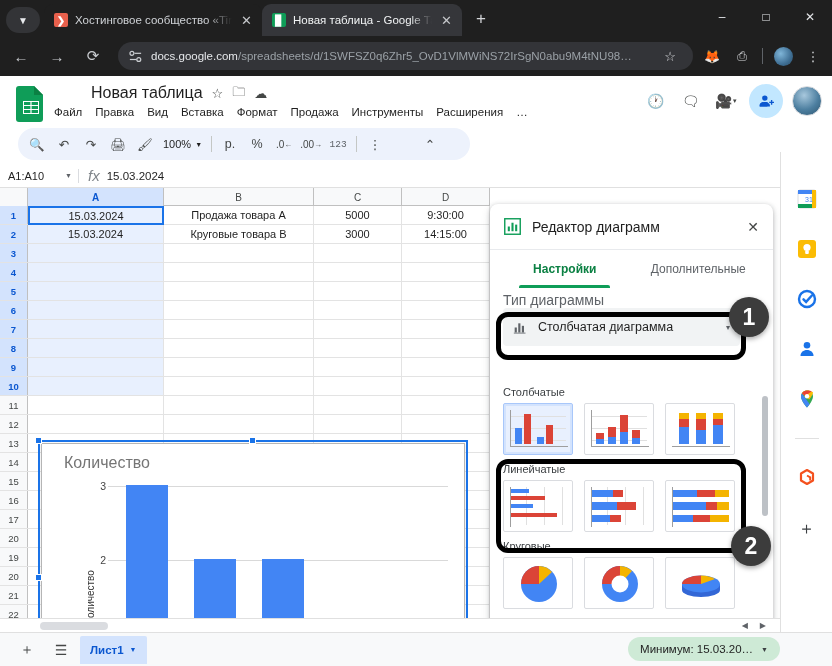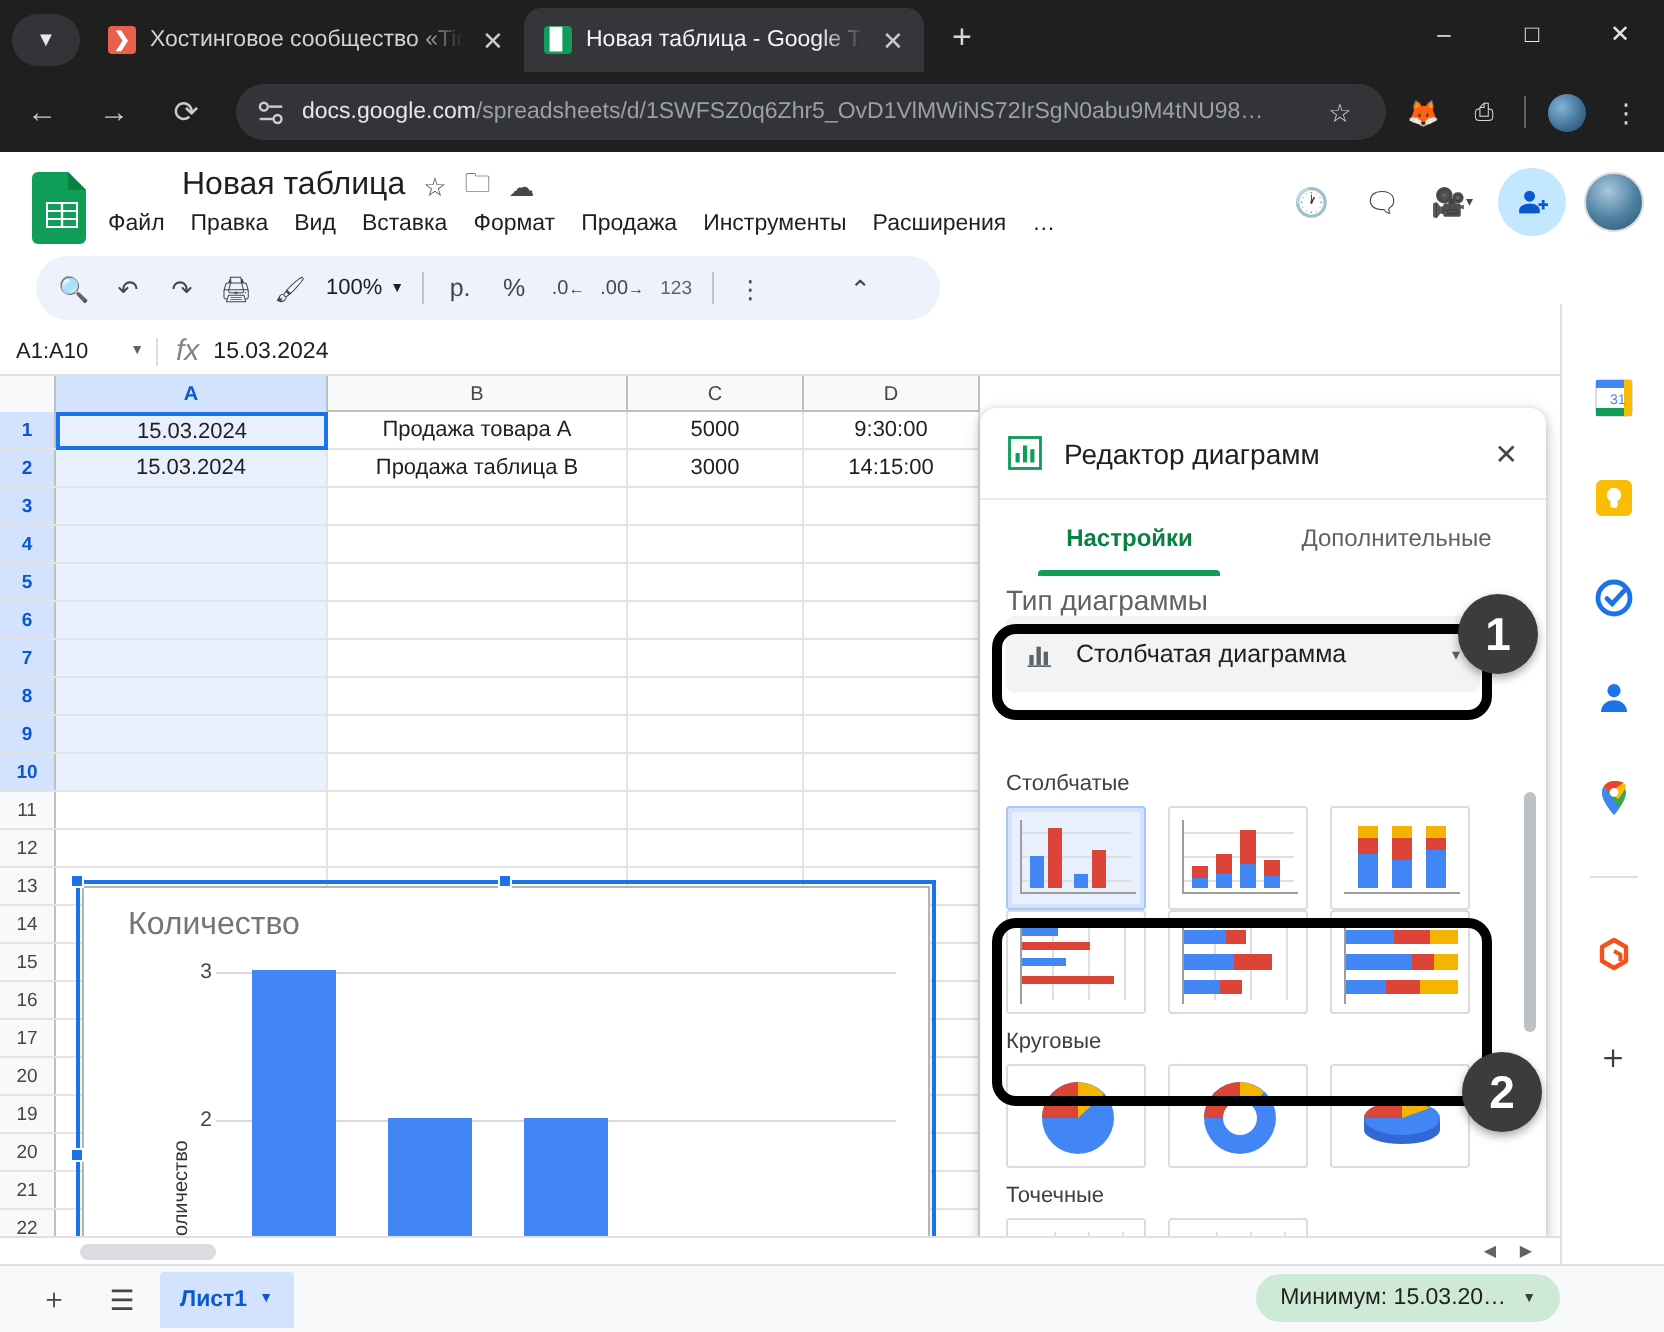--- a/index.html
+++ b/index.html
@@ -287,21 +287,21 @@
       <div class="tb">🖌</div>
       <div class="tb tb-zoom">
         <span>100%</span>
         <span style="font-size:7px;">▼</span>
       </div>
       <div class="tb-sep"></div>
       <div class="tb">р.</div>
       <div class="tb">%</div>
       <div class="tb" style="font-size:10px;">.0<span style="font-size:8px;">←</span></div>
       <div class="tb" style="font-size:10px;">.00<span style="font-size:8px;">→</span></div>
-      <div class="tb" style="font-size:9.5px;color:#5f6368;">123</div>
+      <div class="tb" style="font-size:9.5px;color:#5f6368;font-family:Liberation Mono, monospace;">123</div>
       <div class="tb-sep"></div>
       <div class="tb">⋮</div>
       <div class="tb" style="margin-left:28px;">⌃</div>
     </div>
 
     <div class="fbar">
       <div class="namebox">
         <span>A1:A10</span>
         <span style="font-size:7px;color:#5f6368;">▼</span>
       </div>
@@ -323,21 +323,21 @@
         <div class="row">
           <div class="rh sel">1</div>
           <div class="cell c-a selrange">15.03.2024</div>
           <div class="cell c-b">Продажа товара A</div>
           <div class="cell c-c">5000</div>
           <div class="cell c-d">9:30:00</div>
         </div>
         <div class="row">
           <div class="rh sel">2</div>
           <div class="cell c-a selrange">15.03.2024</div>
-          <div class="cell c-b">Продажа таблица B</div>
+          <div class="cell c-b">Круговые товара B</div>
           <div class="cell c-c">3000</div>
           <div class="cell c-d">14:15:00</div>
         </div>
         <div class="row">
             <div class="rh sel">3</div>
             <div class="cell c-a selrange"></div>
             <div class="cell c-b"></div>
             <div class="cell c-c"></div>
             <div class="cell c-d"></div>
           </div>
@@ -574,20 +574,21 @@
               <div class="tbar tyel" style="left:13px;bottom:35px;width:10px;height:6px;"></div>
               <div class="tbar" style="left:30px;bottom:10px;width:10px;height:14px;"></div>
               <div class="tbar tred" style="left:30px;bottom:24px;width:10px;height:11px;"></div>
               <div class="tbar tyel" style="left:30px;bottom:35px;width:10px;height:6px;"></div>
               <div class="tbar" style="left:47px;bottom:10px;width:10px;height:19px;"></div>
               <div class="tbar tred" style="left:47px;bottom:29px;width:10px;height:6px;"></div>
               <div class="tbar tyel" style="left:47px;bottom:35px;width:10px;height:6px;"></div>
             </div>
           </div>
 
+          <div class="grp-title">Линейчатые</div>
           <div class="thumbs">
             <div class="thumb">
               <div class="tvline" style="left:22px;"></div>
                 <div class="tvline" style="left:40px;"></div>
                 <div class="tvline" style="left:58px;"></div>
               <div class="taxis" style="left:6px;top:6px;width:1px;height:40px;"></div>
               <div class="tbar" style="left:7px;top:8px;width:18px;height:4px;"></div>
               <div class="tbar tred" style="left:7px;top:15px;width:34px;height:4px;"></div>
               <div class="tbar" style="left:7px;top:23px;width:22px;height:4px;"></div>
               <div class="tbar tred" style="left:7px;top:32px;width:46px;height:4px;"></div>

